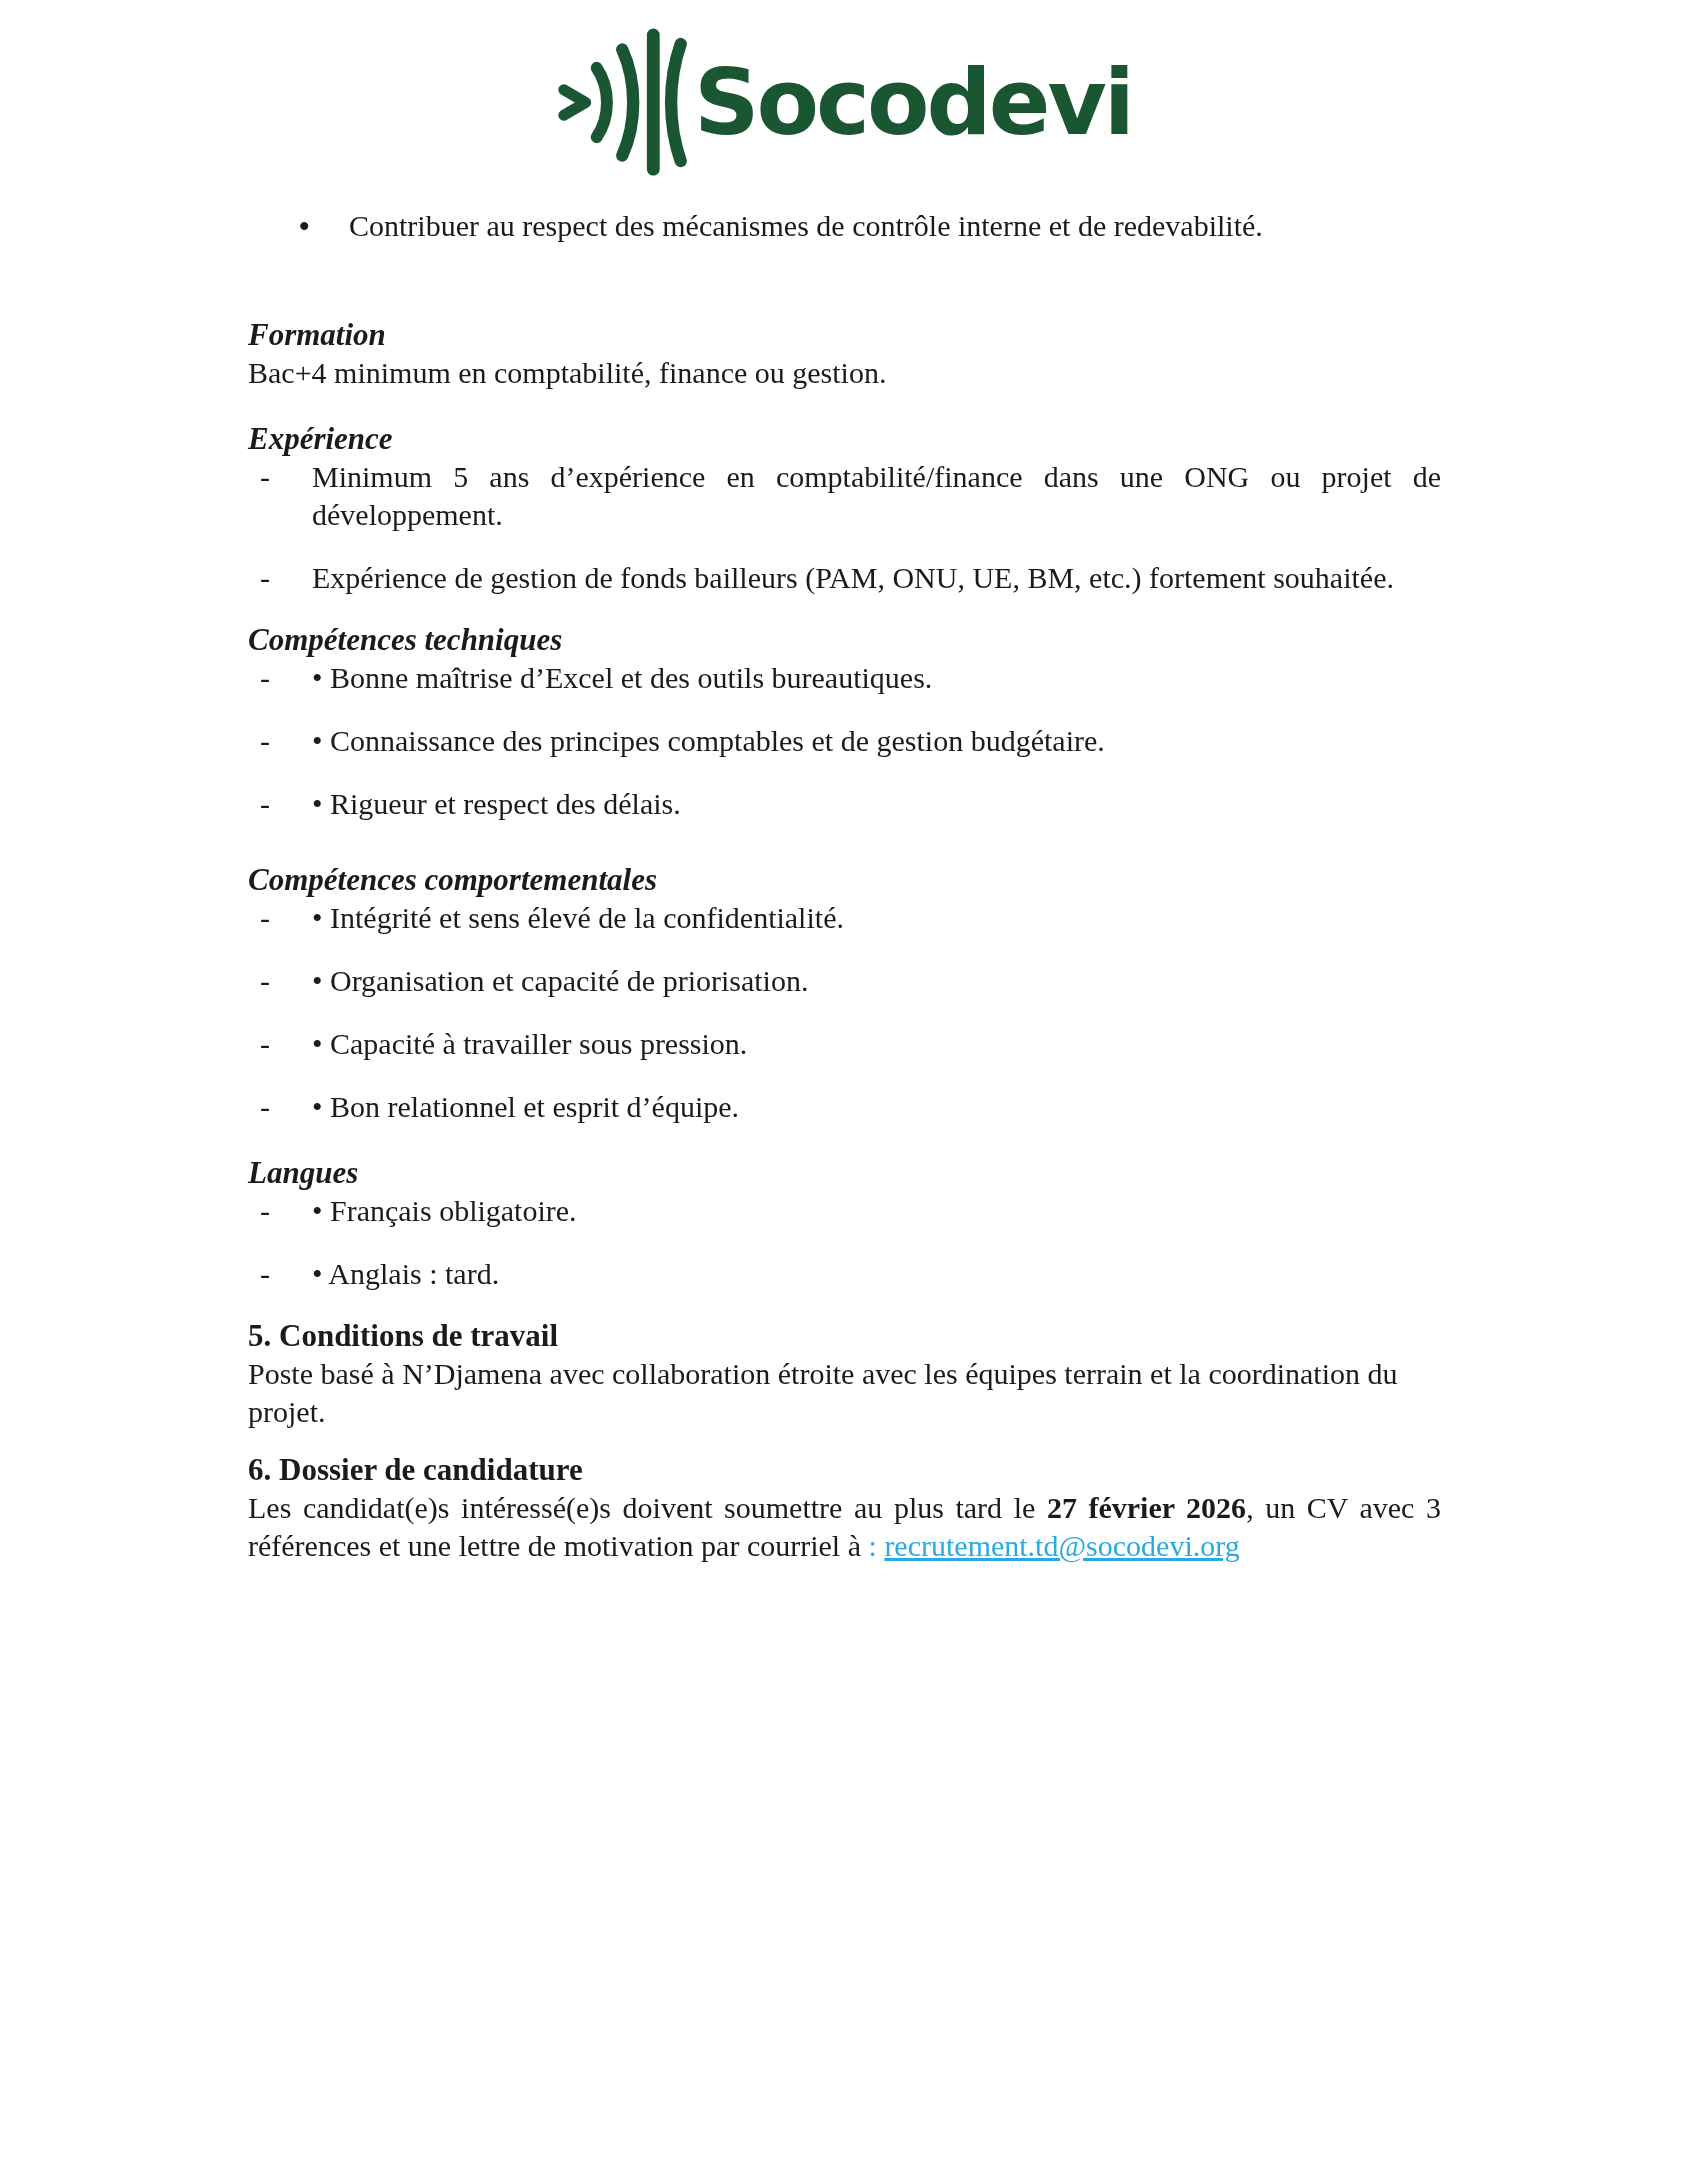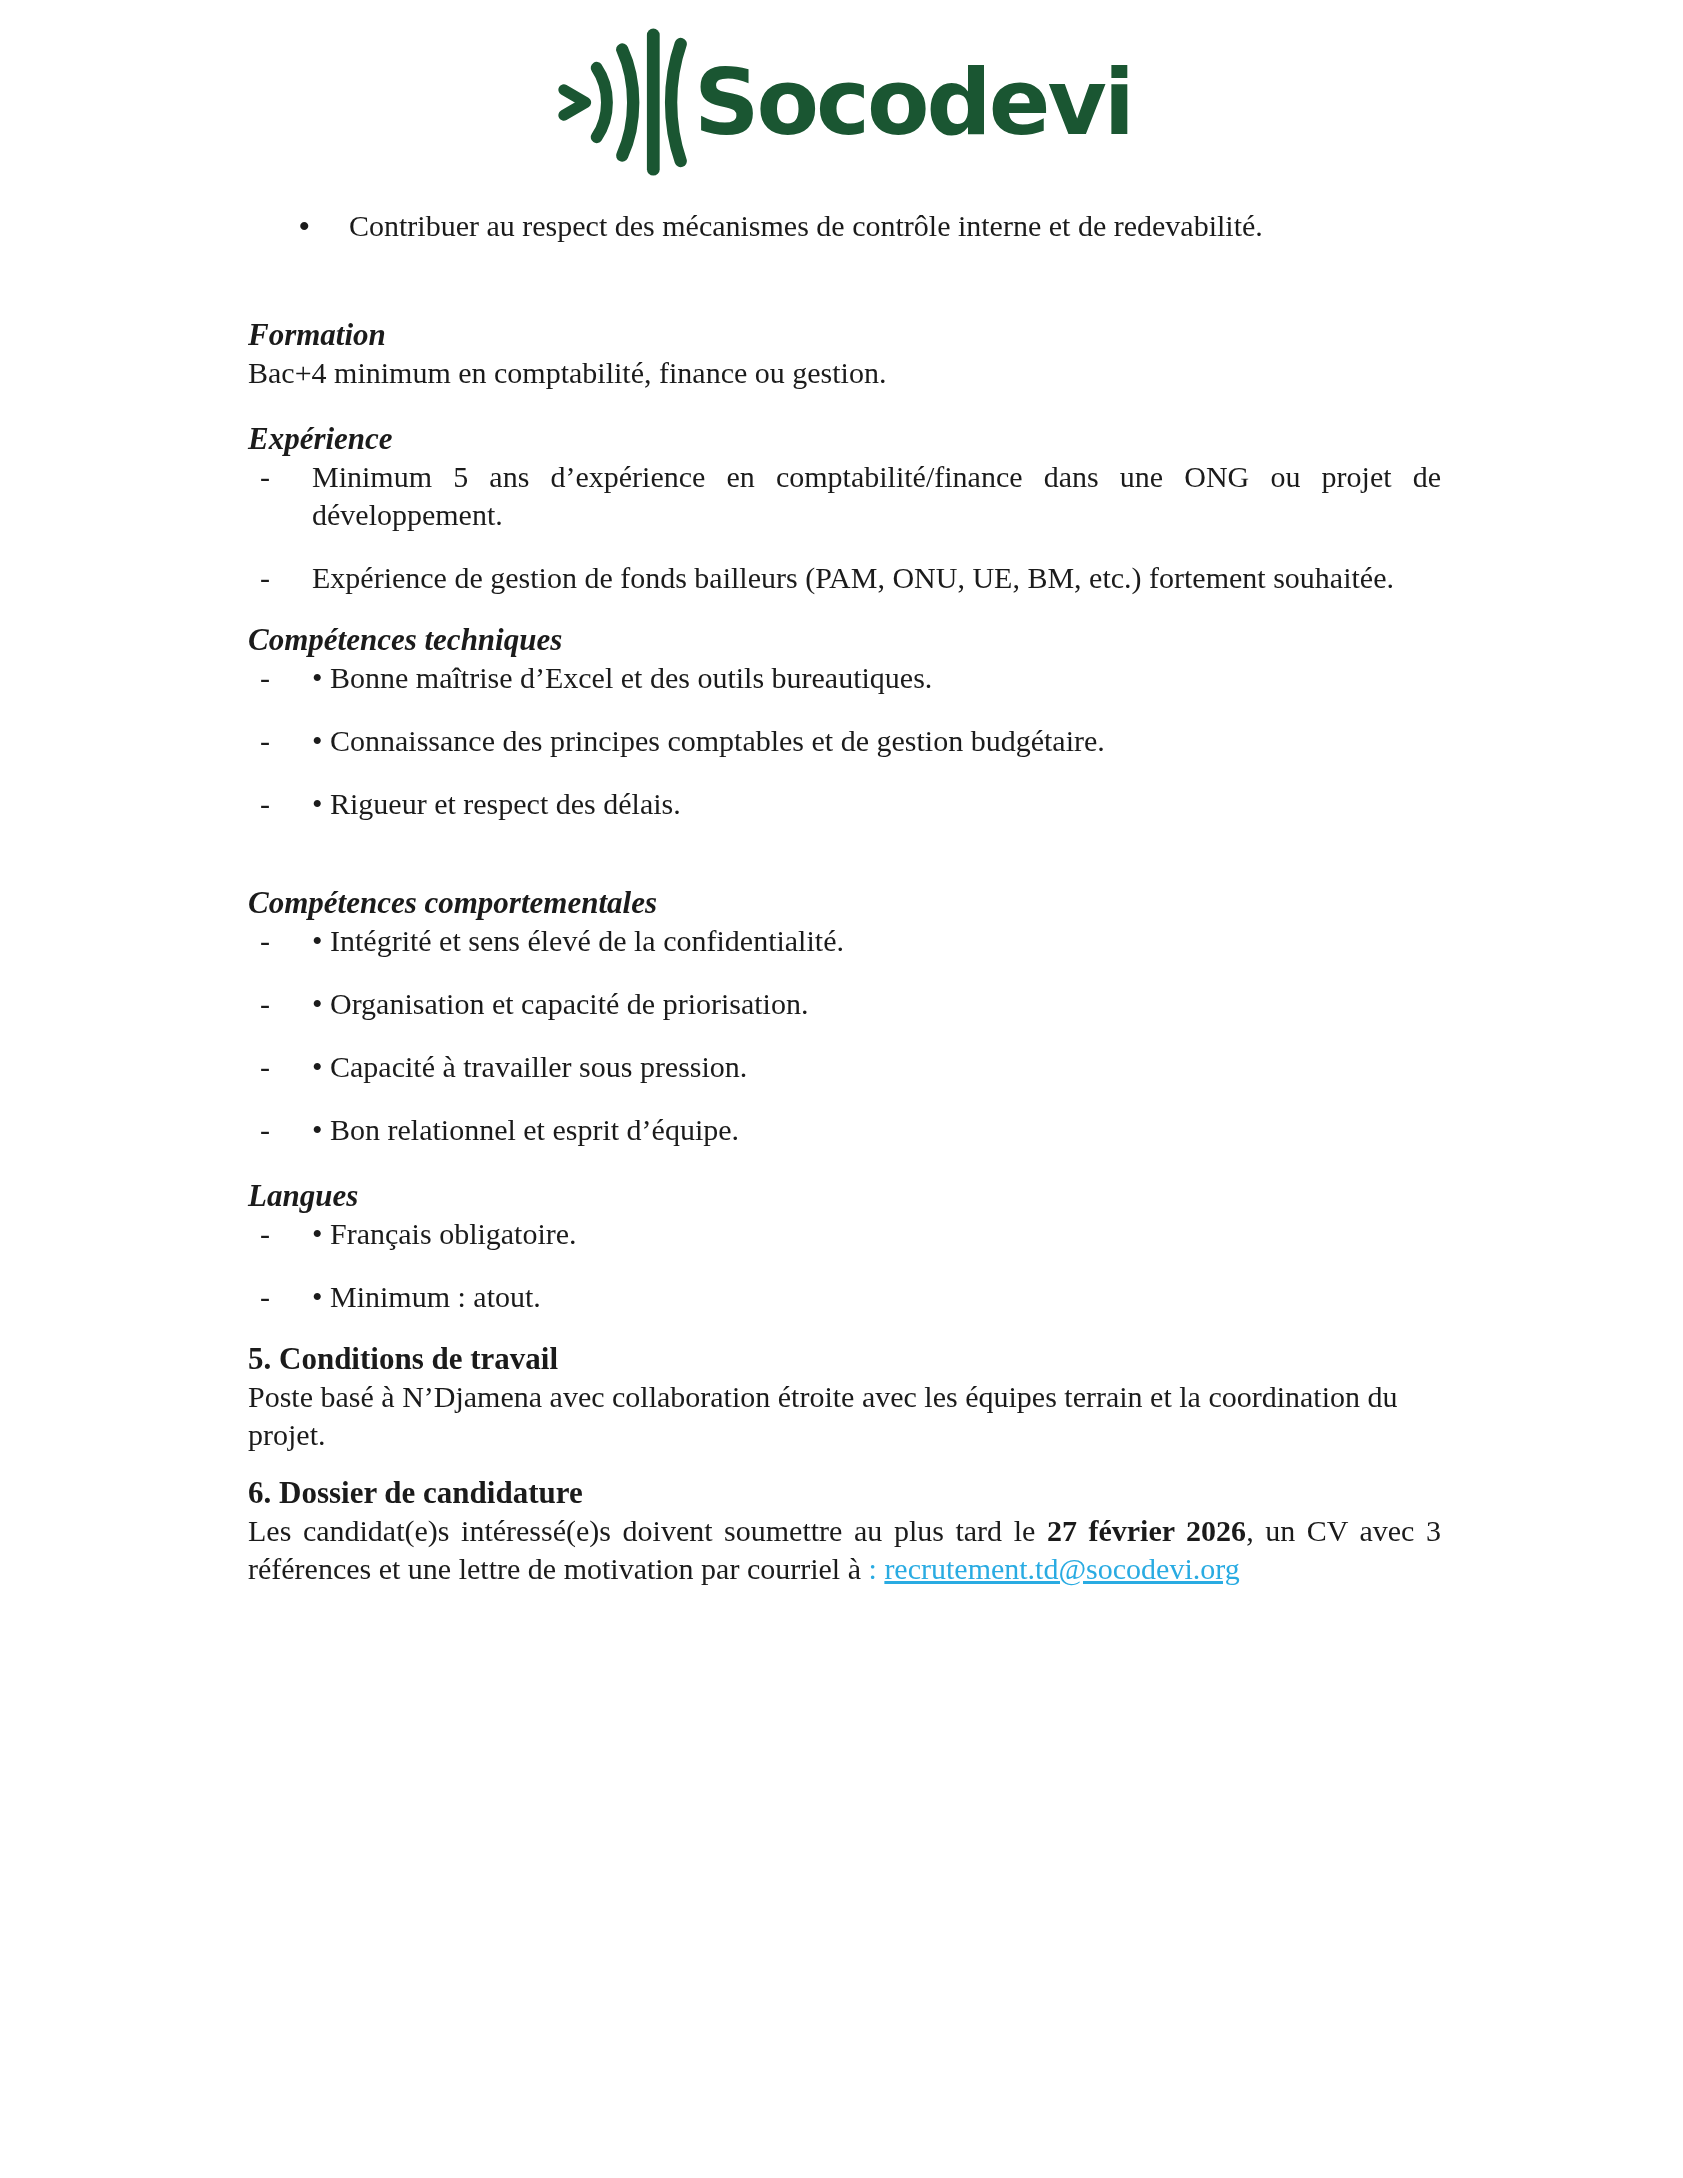--- a/index.html
+++ b/index.html
@@ -27,21 +27,21 @@
     font-size:30px; line-height:38px;
   }
   
   .intro { position:relative; padding-left:101px; margin-top:30px; }
   .intro .bullet { position:absolute; left:51px; font-weight:bold; }
   
   .num-h { font-weight:bold; font-size:31px; line-height:38px; margin:24px 0 0 0; }
   .num-h.profil { margin-top:21px; }
   .sub-h { font-weight:bold; font-style:italic; font-size:31px; line-height:38px; margin:24px 0 0 0; }
   .sub-h.formation { margin-top:71px; }
-  .sub-h.comport { margin-top:61px; }
+  .sub-h.comport { margin-top:38px; }
   .sub-h.experience, .sub-h.langues { margin-top:28px; }
   
   p.body-par { margin:0; }
   p.nb-par { margin:24px 0 0 0; }
   .just { text-align:justify; }
   
   ul.dashlist { list-style:none; margin:0; padding:0; }
   ul.dashlist li { position:relative; padding-left:64px; margin-top:25px; }
   ul.dashlist li:first-child { margin-top:0; }
   ul.dashlist .dash { position:absolute; left:12px; }
@@ -127,21 +127,21 @@
     </ul>
 
     <h3 class="sub-h langues">Langues</h3>
     <ul class="dashlist">
       <li>
         <span class="dash">-</span>
         <span>• Français obligatoire.</span>
       </li>
       <li>
         <span class="dash">-</span>
-        <span>• Minimum : atout.</span>
+        <span>• Anglais : tard.</span>
       </li>
     </ul>
 
     <h2 class="num-h">5. Conditions de travail</h2>
     <p class="body-par">Poste basé à N’Djamena avec collaboration étroite avec les équipes terrain et la coordination du projet.</p>
 
     <h2 class="num-h" style="margin-top:20px;">6. Dossier de candidature</h2>
     <p class="body-par just">
       <span>Les candidat(e)s intéressé(e)s doivent soumettre au plus tard le </span><b>27 février 2026</b><span>, un CV avec 3 références et une lettre de motivation par courriel à</span><span class="cyan" style="color:#29abe2"> : </span><a class="email-link" style="color:#29abe2">recrutement.td@socodevi.org</a>
     </p>

